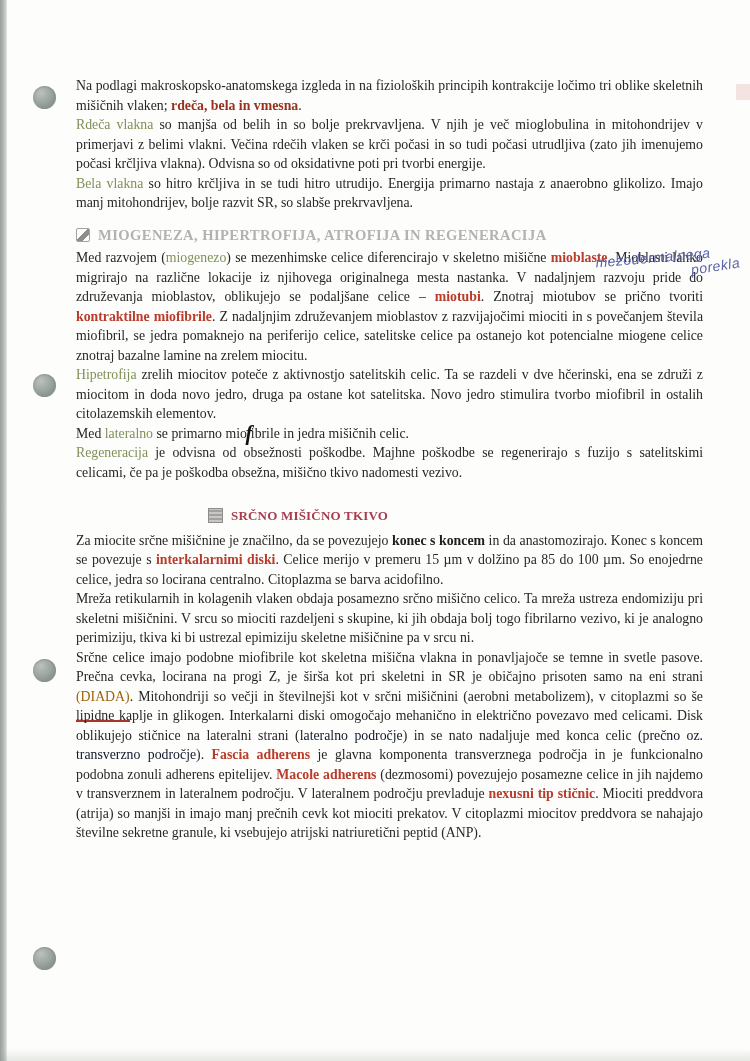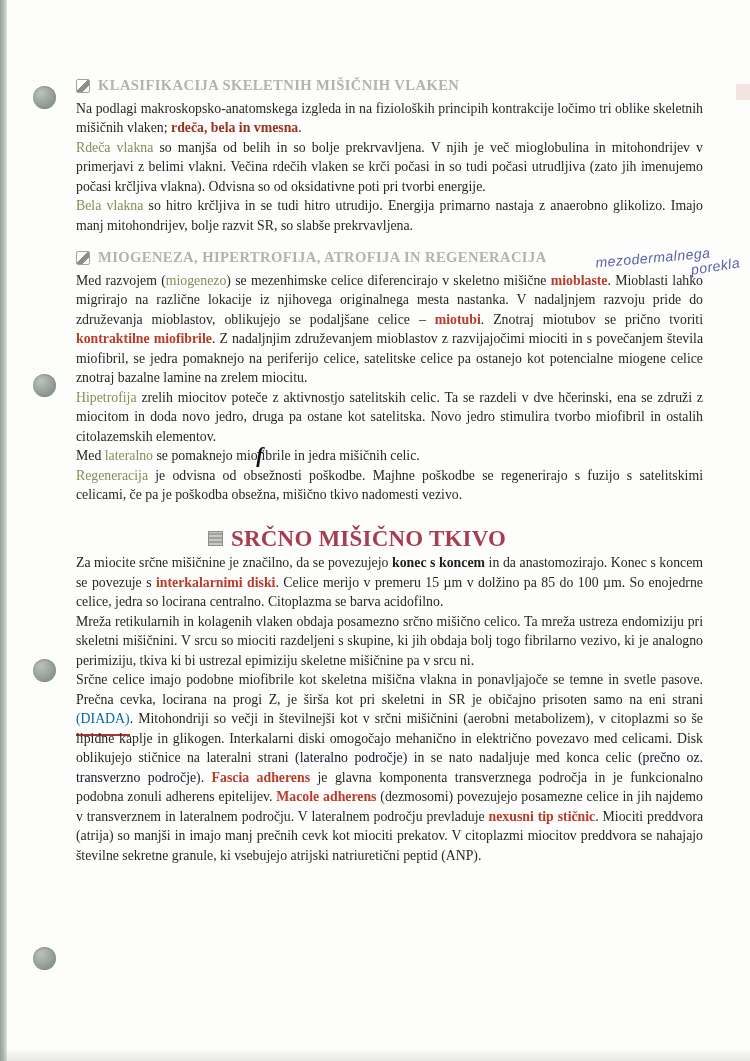--- a/index.html
+++ b/index.html
@@ -12,35 +12,35 @@
   .hole{position:absolute;width:23px;height:23px;border-radius:50%;
     background:radial-gradient(circle at 35% 30%,#bcc2bd,#8e9893 65%,#7c8883);
     box-shadow:0 1px 2px rgba(0,0,0,0.15) inset;}
   .content{position:absolute;left:76px;top:76px;width:627px;color:#262626;
     font-size:13.8px;line-height:19.5px;}
   p.body{margin:0;text-align:justify;}
   .gap-top{margin-top:11px;}
   .sec-heading{display:flex;align-items:center;gap:8px;margin:0;font-weight:bold;}
   .sec-heading.gray{color:#b4b2ae;font-size:14.6px;letter-spacing:0.4px;margin-bottom:3px;}
   .sec-heading.gray.second{margin-top:13px;}
-  .sec-heading.red{color:#a63e50;font-size:23px;letter-spacing:0.2px;
+  .sec-heading.red{color:#a63e50;font-size:13px;letter-spacing:0.2px;
     margin-top:24px;margin-bottom:5px;margin-left:132px;}
   .check-icon{display:inline-block;width:12px;height:12px;border:1.6px solid #a3a29e;
     border-radius:2px;position:relative;flex:0 0 auto;
     background:linear-gradient(135deg,transparent 42%,#8e8d89 42%,#8e8d89 72%,transparent 72%);}
   .grid-icon{display:inline-block;width:13px;height:13px;border:1px solid #8f8d8b;flex:0 0 auto;
     background:repeating-linear-gradient(0deg,#c9c7c4 0 2px,#a3a19e 2px 4px);}
   
   .run-n{color:#262626;}
   .run-g{color:#7f9059;font-weight:normal;}
   .run-r{color:#0f172a;}
   .run-rb{color:#b93b2b;font-weight:bold;}
   .run-di{color:#99301d;font-weight:bold;}
   .run-bi{color:#1e1e1e;font-weight:bold;}
-  .run-u{color:#0369a1;border-bottom:2px solid #a8352e;padding-bottom:8px;}
+  .run-u{color:#a16207;border-bottom:2px solid #a8352e;padding-bottom:16px;}
   .run-hf{color:#111;font-style:italic;font-weight:bold;font-size:1.5em;
     line-height:0;vertical-align:-2px;margin:0 -1.5px;}
   .annotation{position:absolute;left:596px;top:248px;width:150px;color:#5c63aa;
     font-family:"Liberation Sans","DejaVu Sans",sans-serif;font-style:italic;
     font-size:14px;line-height:17px;transform:rotate(-5deg);letter-spacing:0.5px;}
   .annotation .ann-line2{text-align:right;padding-right:6px;transform:rotate(-4deg);}
   .smudge{position:absolute;right:0;top:84px;width:14px;height:16px;background:#f3e4e2;}
 </style>
 </head>
 <body>
@@ -48,35 +48,31 @@
 <div class="page">
   <div class="edge-strip"></div>
   <div class="hole" style="left:33px;top:86px;"></div>
   <div class="hole" style="left:33px;top:374px;"></div>
   <div class="hole" style="left:33px;top:659px;"></div>
   <div class="hole" style="left:33px;top:947px;"></div>
   <div class="smudge"></div>
 
   <div class="content">
 
-    <h2 class="sec-heading gray">
-      <span class="check-icon"></span>
-      <span>KLASIFIKACIJA SKELETNIH MIŠIČNIH VLAKEN</span>
-    </h2>
     <p class="body"><span class="run-n">Na podlagi makroskopsko-anatomskega izgleda in na fizioloških principih kontrakcije ločimo tri oblike skeletnih mišičnih vlaken; </span><span class="run-di">rdeča, bela in vmesna</span><span class="run-n">.</span></p>
     <p class="body"><span class="run-g">Rdeča vlakna</span><span class="run-n"> so manjša od belih in so bolje prekrvavljena. V njih je več mioglobulina in mitohondrijev v primerjavi z belimi vlakni. Večina rdečih vlaken se krči počasi in so tudi počasi utrudljiva (zato jih imenujemo počasi krčljiva vlakna). Odvisna so od oksidativne poti pri tvorbi energije.</span></p>
     <p class="body"><span class="run-g">Bela vlakna</span><span class="run-n"> so hitro krčljiva in se tudi hitro utrudijo. Energija primarno nastaja z anaerobno glikolizo. Imajo manj mitohondrijev, bolje razvit SR, so slabše prekrvavljena.</span></p>
 
     <h2 class="sec-heading gray second">
       <span class="check-icon"></span>
       <span>MIOGENEZA, HIPERTROFIJA, ATROFIJA IN REGENERACIJA</span>
     </h2>
     <p class="body"><span class="run-n">Med razvojem (</span><span class="run-g">miogenezo</span><span class="run-n">) se mezenhimske celice diferencirajo v skeletno mišične </span><span class="run-rb">mioblaste</span><span class="run-n">. Mioblasti lahko migrirajo na različne lokacije iz njihovega originalnega mesta nastanka. V nadaljnjem razvoju pride do združevanja mioblastov, oblikujejo se podaljšane celice – </span><span class="run-rb">miotubi</span><span class="run-n">. Znotraj miotubov se prično tvoriti </span><span class="run-rb">kontraktilne miofibrile</span><span class="run-n">. Z nadaljnjim združevanjem mioblastov z razvijajočimi miociti in s povečanjem števila miofibril, se jedra pomaknejo na periferijo celice, satelitske celice pa ostanejo kot potencialne miogene celice znotraj bazalne lamine na zrelem miocitu.</span></p>
     <p class="body"><span class="run-g">Hipetrofija</span><span class="run-n"> zrelih miocitov poteče z aktivnostjo satelitskih celic. Ta se razdeli v dve hčerinski, ena se združi z miocitom in doda novo jedro, druga pa ostane kot satelitska. Novo jedro stimulira tvorbo miofibril in ostalih citolazemskih elementov.</span></p>
-    <p class="body"><span class="run-n">Med </span><span class="run-g">lateralno</span><span class="run-n"> se pomaknejo mio</span><span class="run-hf">f</span><span class="run-n">ibrile in jedra mišičnih celic.</span></p>
+    <p class="body"><span class="run-n">Med </span><span class="run-g">lateralno</span><span class="run-n"> se primarno mio</span><span class="run-hf">f</span><span class="run-n">ibrile in jedra mišičnih celic.</span></p>
     <p class="body"><span class="run-g">Regeneracija</span><span class="run-n"> je odvisna od obsežnosti poškodbe. Majhne poškodbe se regenerirajo s fuzijo s satelitskimi celicami, če pa je poškodba obsežna, mišično tkivo nadomesti vezivo.</span></p>
 
     <h2 class="sec-heading red">
       <span class="grid-icon"></span>
       <span>SRČNO MIŠIČNO TKIVO</span>
     </h2>
     <p class="body"><span class="run-n">Za miocite srčne mišičnine je značilno, da se povezujejo </span><span class="run-bi">konec s koncem</span><span class="run-n"> in da anastomozirajo. Konec s koncem se povezuje s </span><span class="run-rb">interkalarnimi diski</span><span class="run-n">. Celice merijo v premeru 15 µm v dolžino pa 85 do 100 µm. So enojedrne celice, jedra so locirana centralno. Citoplazma se barva acidofilno.</span></p>
     <p class="body"><span class="run-n">Mreža retikularnih in kolagenih vlaken obdaja posamezno srčno mišično celico. Ta mreža ustreza endomiziju pri skeletni mišičnini. V srcu so miociti razdeljeni s skupine, ki jih obdaja bolj togo fibrilarno vezivo, ki je analogno perimiziju, tkiva ki bi ustrezal epimiziju skeletne mišičnine pa v srcu ni.</span></p>
     <p class="body gap-top"><span class="run-n">Srčne celice imajo podobne miofibrile kot skeletna mišična vlakna in ponavljajoče se temne in svetle pasove. Prečna cevka, locirana na progi Z, je širša kot pri skeletni in SR je običajno prisoten samo na eni strani </span><span class="run-u">(DIADA)</span><span class="run-n">. Mitohondriji so večji in številnejši kot v srčni mišičnini (aerobni metabolizem), v citoplazmi so še lipidne kaplje in glikogen. Interkalarni diski omogočajo mehanično in električno povezavo med celicami. Disk oblikujejo stičnice na lateralni strani (</span><span class="run-r">lateralno področje</span><span class="run-n">) in se nato nadaljuje med konca celic (</span><span class="run-r">prečno oz. transverzno področje</span><span class="run-n">). </span><span class="run-rb">Fascia adherens</span><span class="run-n"> je glavna komponenta transverznega področja in je funkcionalno podobna zonuli adherens epitelijev. </span><span class="run-rb">Macole adherens</span><span class="run-n"> (dezmosomi) povezujejo posamezne celice in jih najdemo v transverznem in lateralnem področju. V lateralnem področju prevladuje </span><span class="run-rb">nexusni tip stičnic</span><span class="run-n">. Miociti preddvora (atrija) so manjši in imajo manj prečnih cevk kot miociti prekatov. V citoplazmi miocitov preddvora se nahajajo številne sekretne granule, ki vsebujejo atrijski natriuretični peptid (ANP).</span></p>
 

